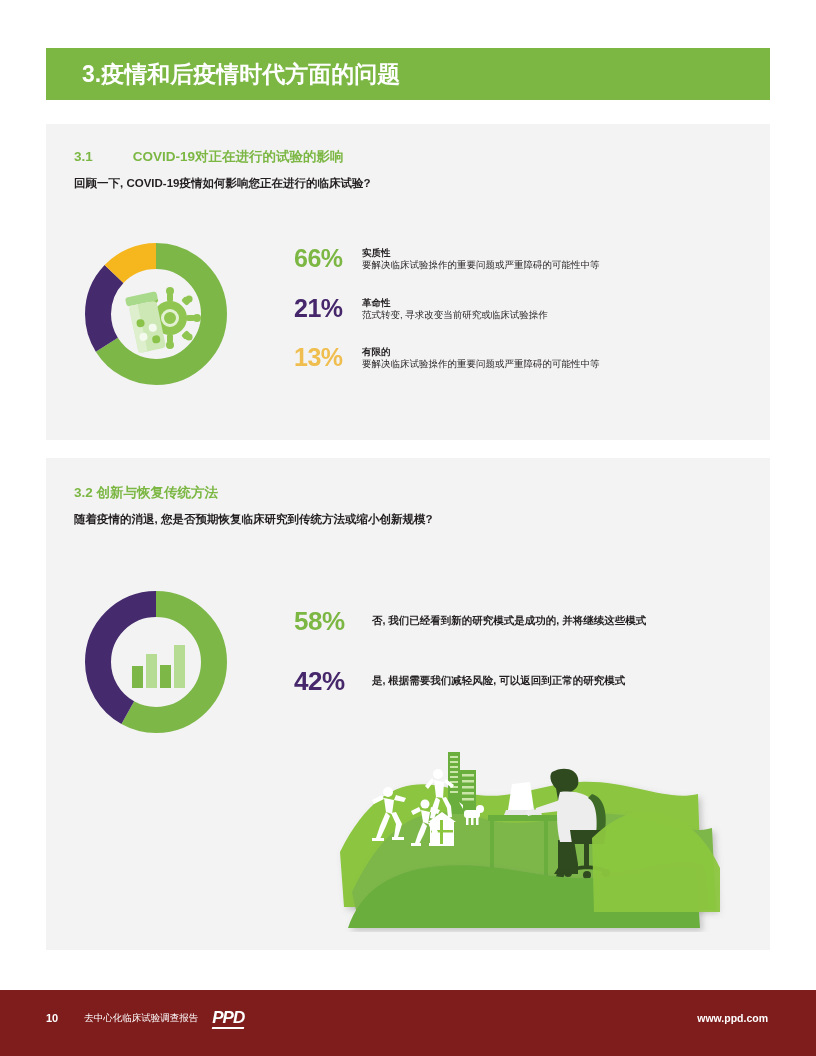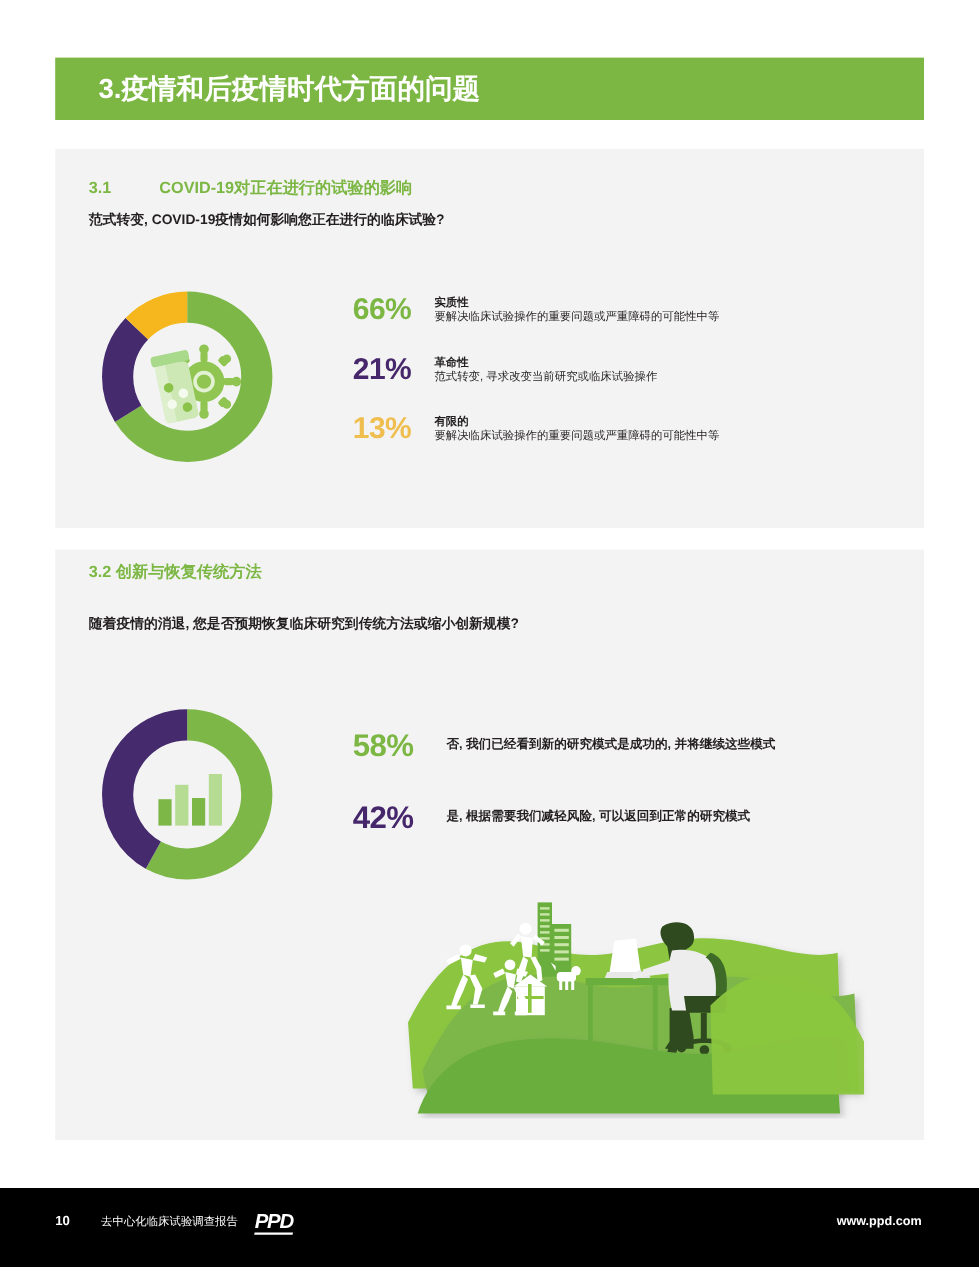--- a/index.html
+++ b/index.html
@@ -139,21 +139,21 @@
   }
   .illustration svg { display: block; }
 
   
   .footer {
     position: absolute;
     left: 0;
     top: 990px;
     width: 816px;
     height: 66px;
-    background: #000000;
+    background: #7f1d1d;
   }
   .footer-left {
     position: absolute;
     left: 46px;
     top: 18px;
     display: flex;
     align-items: center;
   }
   .footer-page {
     color: #ffffff;
@@ -202,21 +202,21 @@
   <div class="title-bar">
     <h1>3.疫情和后疫情时代方面的问题</h1>
   </div>
 
   <div class="card" id="card-31">
 
     <div class="sec-num-row" style="top:24px;">
       <span class="num">3.1</span><span class="gap"></span><span>COVID-19对正在进行的试验的影响</span>
     </div>
 
-    <div class="sec-question" style="top:52px;">范式转变, COVID-19疫情如何影响您正在进行的临床试验?</div>
+    <div class="sec-question" style="top:52px;">回顾一下, COVID-19疫情如何影响您正在进行的临床试验?</div>
 
     <div class="donut-wrap" style="left:34px; top:114px;">
       <svg width="152" height="152" viewBox="0 0 152 152">
 
         <g transform="translate(76,76) rotate(-90)">
           <circle r="58" fill="none" stroke="#7DB748" stroke-width="26" stroke-dasharray="240.5 123.9" stroke-dashoffset="0"></circle>
           <circle r="58" fill="none" stroke="#452A6E" stroke-width="26" stroke-dasharray="76.5 287.9" stroke-dashoffset="-240.5"></circle>
           <circle r="58" fill="none" stroke="#F5B71D" stroke-width="26" stroke-dasharray="47.4 317.0" stroke-dashoffset="-317.0"></circle>
         </g>
 
@@ -281,21 +281,21 @@
           <div class="legend-title">有限的</div>
           <div class="legend-desc">要解决临床试验操作的重要问题或严重障碍的可能性中等</div>
         </div>
       </div>
 
     </div>
   </div>
 
   <div class="card" id="card-32">
 
-    <div class="sec-num-row" style="top:10px;">
+    <div class="sec-num-row" style="top:26px;">
       <span class="num">3.2</span>&nbsp;<span>创新与恢复传统方法</span>
     </div>
 
     <div class="sec-question" style="top:54px;">随着疫情的消退, 您是否预期恢复临床研究到传统方法或缩小创新规模?</div>
 
     <div class="donut-wrap" style="left:34px; top:128px;">
       <svg width="152" height="152" viewBox="0 0 152 152">
         <g transform="translate(76,76) rotate(-90)">
           <circle r="58" fill="none" stroke="#7DB748" stroke-width="26" stroke-dasharray="211.4 153.0" stroke-dashoffset="0"></circle>
           <circle r="58" fill="none" stroke="#452A6E" stroke-width="26" stroke-dasharray="153.0 211.4" stroke-dashoffset="-211.4"></circle>

